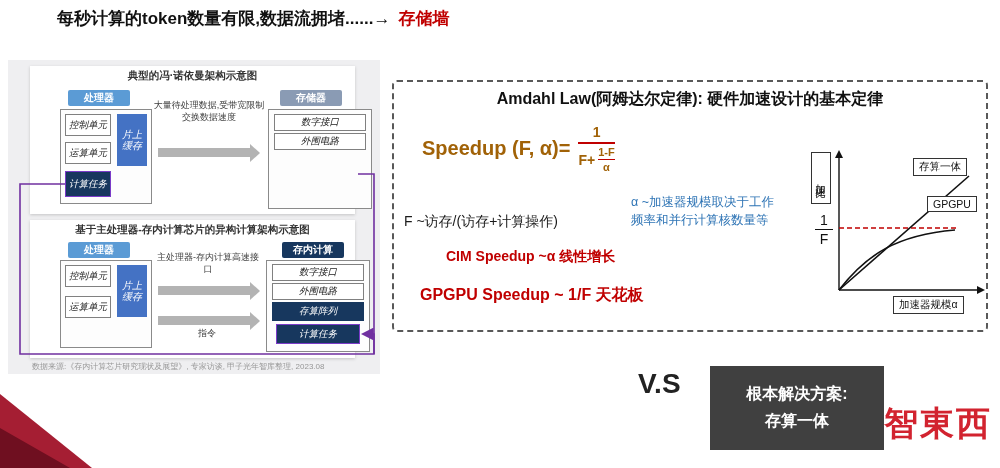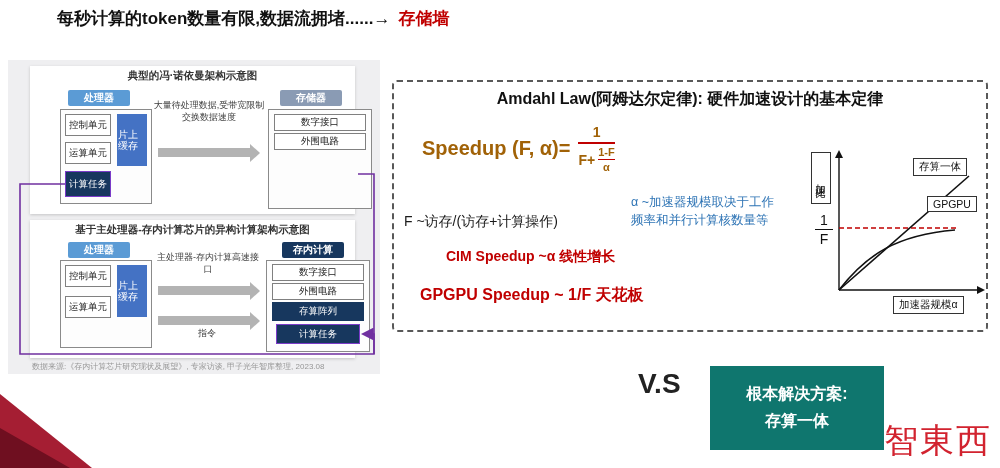--- a/index.html
+++ b/index.html
@@ -15,21 +15,21 @@
   .panel { position:absolute; left:8px; top:60px; width:372px; height:314px; background:#efeff1; }
   .card { position:absolute; background:#fff; box-shadow:0 1px 3px rgba(0,0,0,.18); }
   .card-top { left:22px; top:6px; width:325px; height:148px; }
   .card-bot { left:22px; top:160px; width:325px; height:138px; }
   .card-title { position:absolute; top:3px; left:0; width:100%; text-align:center; font-size:10.5px; font-weight:600; color:#333; }
   .hdr { position:absolute; color:#fff; font-weight:bold; font-size:10px; display:flex; align-items:center; justify-content:center; border-radius:2px; }
   .hdr-blue { background:#5b9bd5; }
   .hdr-gray { background:#8a9bb4; }
   .hdr-navy { background:#17375e; }
   .gbox { position:absolute; border:1px solid #8a8a8a; background:#fdfdfd; }
-  .unit { position:absolute; background:#fff; border:1px solid #808080; display:flex; align-items:center; justify-content:center; text-align:left; font-size:9.5px; line-height:1.15; color:#222; }
+  .unit { position:absolute; background:#fff; border:1px solid #808080; display:flex; align-items:center; justify-content:center; text-align:center; font-size:9.5px; line-height:1.15; color:#222;font-style:italic; }
   .unit-navy { background:#17375e; color:#fff; border:1px solid #17375e; }
   .unit-blue { background:#4472c4; color:#fff; border:1px solid #4472c4; font-size:10px; }
   .unit-task { border:1.5px solid #7a3bc8; }
   .note { position:absolute; font-size:9px; color:#404040; text-align:center; line-height:1.3; }
   .garrow { position:absolute; height:9px; background:#b3b3b3; }
   .garrow::after { content:""; position:absolute; right:-10px; top:-4.5px; width:0; height:0;
                    border-left:10px solid #b3b3b3; border-top:9px solid transparent; border-bottom:9px solid transparent; }
   .purple-overlay { position:absolute; inset:0; width:100%; height:100%; pointer-events:none; }
   .source { position:absolute; left:24px; top:301px; font-size:8px; color:#979797; }
 
@@ -59,27 +59,27 @@
   .lab1 { left:104px; top:10px; }
   .lab2 { left:118px; top:48px; }
   .xlab { left:84px; top:148px; }
 
   
   .trad { position:absolute; left:405px; top:352px; width:278px; height:104px; border:1.5px solid #222; background:#fff; }
   .trad-title { position:absolute; left:32px; top:8px; font-size:15px; font-weight:bold; color:#111; }
   .trad ul { position:absolute; left:50px; top:28px; font-size:13px; line-height:1.35; color:#111; }
   .trad li { margin:0; }
   .vs { position:absolute; left:638px; top:368px; font-size:28px; font-weight:600; color:#222; }
-  .fund { position:absolute; left:710px; top:366px; width:174px; height:84px; background:#0f766e; color:#fff;
+  .fund { position:absolute; left:710px; top:366px; width:174px; height:84px; background:#404040; color:#fff;
           font-size:16px; font-weight:bold; display:flex; flex-direction:column; align-items:center; justify-content:center; gap:6px; text-align:center; }
 
   
   .tri1 { position:absolute; left:0; top:394px; width:92px; height:74px; background:#a51e33; clip-path:polygon(0 0,100% 100%,0 100%); }
   .tri2 { position:absolute; left:0; top:428px; width:70px; height:40px; background:#6f0f20; clip-path:polygon(0 0,100% 100%,0 100%); }
-  .wm { position:absolute; right:8px; bottom:4px; font-size:34px; font-weight:400; color:#d2232f; letter-spacing:2px; }
+  .wm { position:absolute; right:8px; bottom:21px; font-size:34px; font-weight:700; color:#d2232f; letter-spacing:2px; }
 </style>
 </head>
 <body>
 
 <div class="slide">
 
   <div class="slide-title">
     <span>每秒计算的token数量有限,数据流拥堵......→</span><span class="title-red">存储墙</span>
   </div>
 

